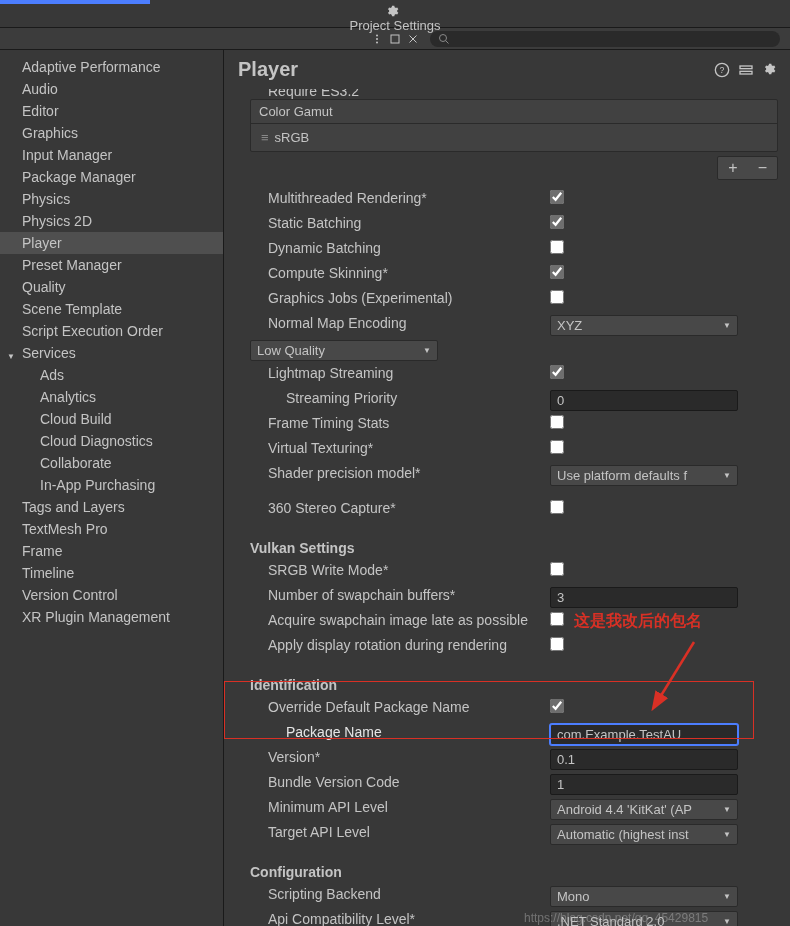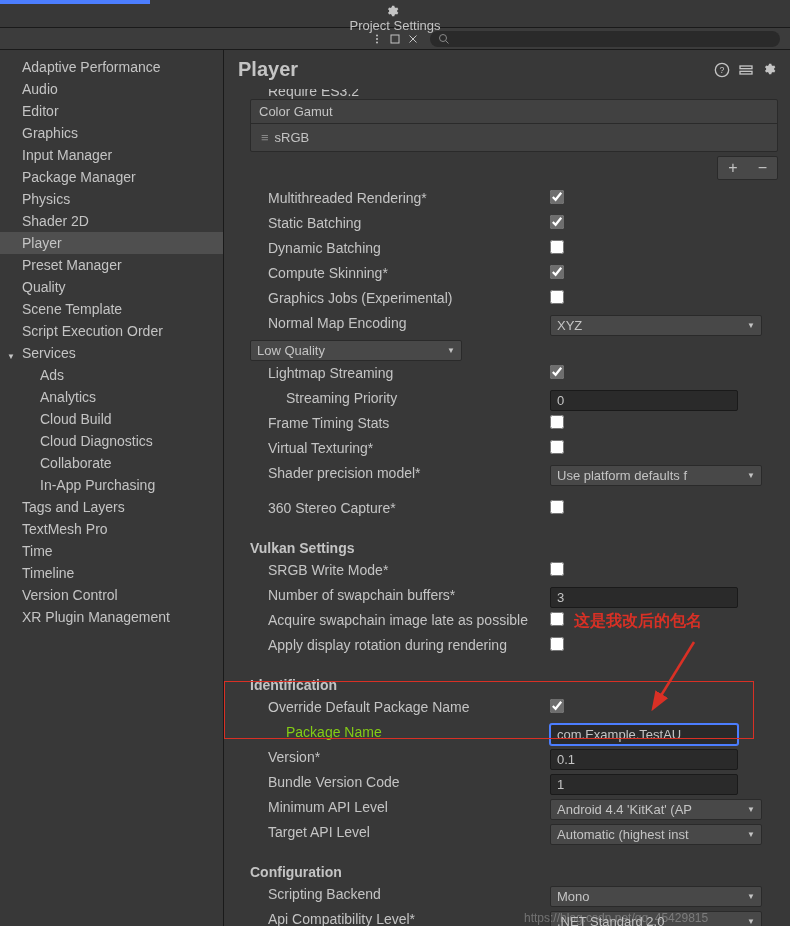--- a/index.html
+++ b/index.html
@@ -26,25 +26,25 @@
 .gamut { background:#414141; border:1px solid #2a2a2a; border-radius:2px; margin-bottom:4px; }
 .gamut .ghead { padding:4px 8px; color:#c4c4c4; }
 .gamut .gitem { display:flex; align-items:center; padding:6px 10px; border-top:1px solid #2a2a2a; }
 .gamut .gitem .drag { margin-right:8px; color:#888; letter-spacing:-2px; }
 .addremove { display:flex; justify-content:flex-end; margin-bottom:10px; }
 .addremove .box { background:#484848; border:1px solid #2a2a2a; border-radius:2px; display:flex; }
 .addremove .btn { padding:4px 10px; color:#c4c4c4; cursor:pointer; font-size:16px; line-height:14px; }
 .row { display:flex; min-height:24px; margin-bottom:1px; }
 .row .label { width:300px; padding-left:18px; font-size:14px; }
 .row .label.indent { padding-left:36px; }
-.row .label.blue { color:#84cc16; }
+.row .label.blue { color:#e5e5e5; }
 .row .control { flex:1; }
 .section { font-size:14px; font-weight:bold; color:#c4c4c4; margin-top:16px; margin-bottom:6px; }
 input[type=checkbox] { width:14px; height:14px; accent-color:#6e6e6e; }
-.select { background:#484848; border:1px solid #2a2a2a; border-radius:2px; padding:2px 6px; font-size:13px; color:#c4c4c4; width:212px; display:flex; justify-content:space-between; align-items:center; cursor:pointer; }
+.select { background:#484848; border:1px solid #2a2a2a; border-radius:2px; padding:2px 6px; font-size:13px; color:#c4c4c4; width:188px; display:flex; justify-content:space-between; align-items:center; cursor:pointer; }
 .select::after { content:"▼"; font-size:8px; color:#c4c4c4; }
 .textfield { background:#2a2a2a; border:1px solid #1a1a1a; border-radius:2px; padding:2px 6px; font-size:13px; color:#c4c4c4; width:188px; }
 .textfield.active { border:1px solid #4c7eff; box-shadow:0 0 0 1px #4c7eff; }
 .highlight-box { position:absolute; border:1px solid #d93025; pointer-events:none; }
 .annotation { position:absolute; color:#d93025; font-size:16px; font-weight:bold; }
 .arrow { position:absolute; pointer-events:none; }
 .watermark { position:absolute; color:rgba(200,200,200,0.4); font-size:12px; }
 svg { display:block; }
 </style>
 </head>
@@ -88,36 +88,36 @@
 </div>
 <div class="main">
   <div class="sidebar" id="sidebar">
       <div class="item">Adaptive Performance</div>
       <div class="item">Audio</div>
       <div class="item">Editor</div>
       <div class="item">Graphics</div>
       <div class="item">Input Manager</div>
       <div class="item">Package Manager</div>
       <div class="item">Physics</div>
-      <div class="item">Shader 2D</div>
+      <div class="item">Physics 2D</div>
       <div class="item selected">Player</div>
       <div class="item">Preset Manager</div>
       <div class="item">Quality</div>
       <div class="item">Scene Template</div>
       <div class="item">Script Execution Order</div>
       <div class="item expandable">Services</div>
       <div class="item sub">Ads</div>
       <div class="item sub">Analytics</div>
       <div class="item sub">Cloud Build</div>
       <div class="item sub">Cloud Diagnostics</div>
       <div class="item sub">Collaborate</div>
       <div class="item sub">In-App Purchasing</div>
       <div class="item">Tags and Layers</div>
       <div class="item">TextMesh Pro</div>
-      <div class="item">Time</div>
+      <div class="item">Frame</div>
       <div class="item">Timeline</div>
       <div class="item">Version Control</div>
       <div class="item">XR Plugin Management</div>
     </div>
   <div class="content">
     <div class="header">
       <span class="ptitle">Player</span>
       <span class="hicons">
         <span>
             <svg width="16" height="16" viewBox="0 0 24 24" fill="#c4c4c4">

